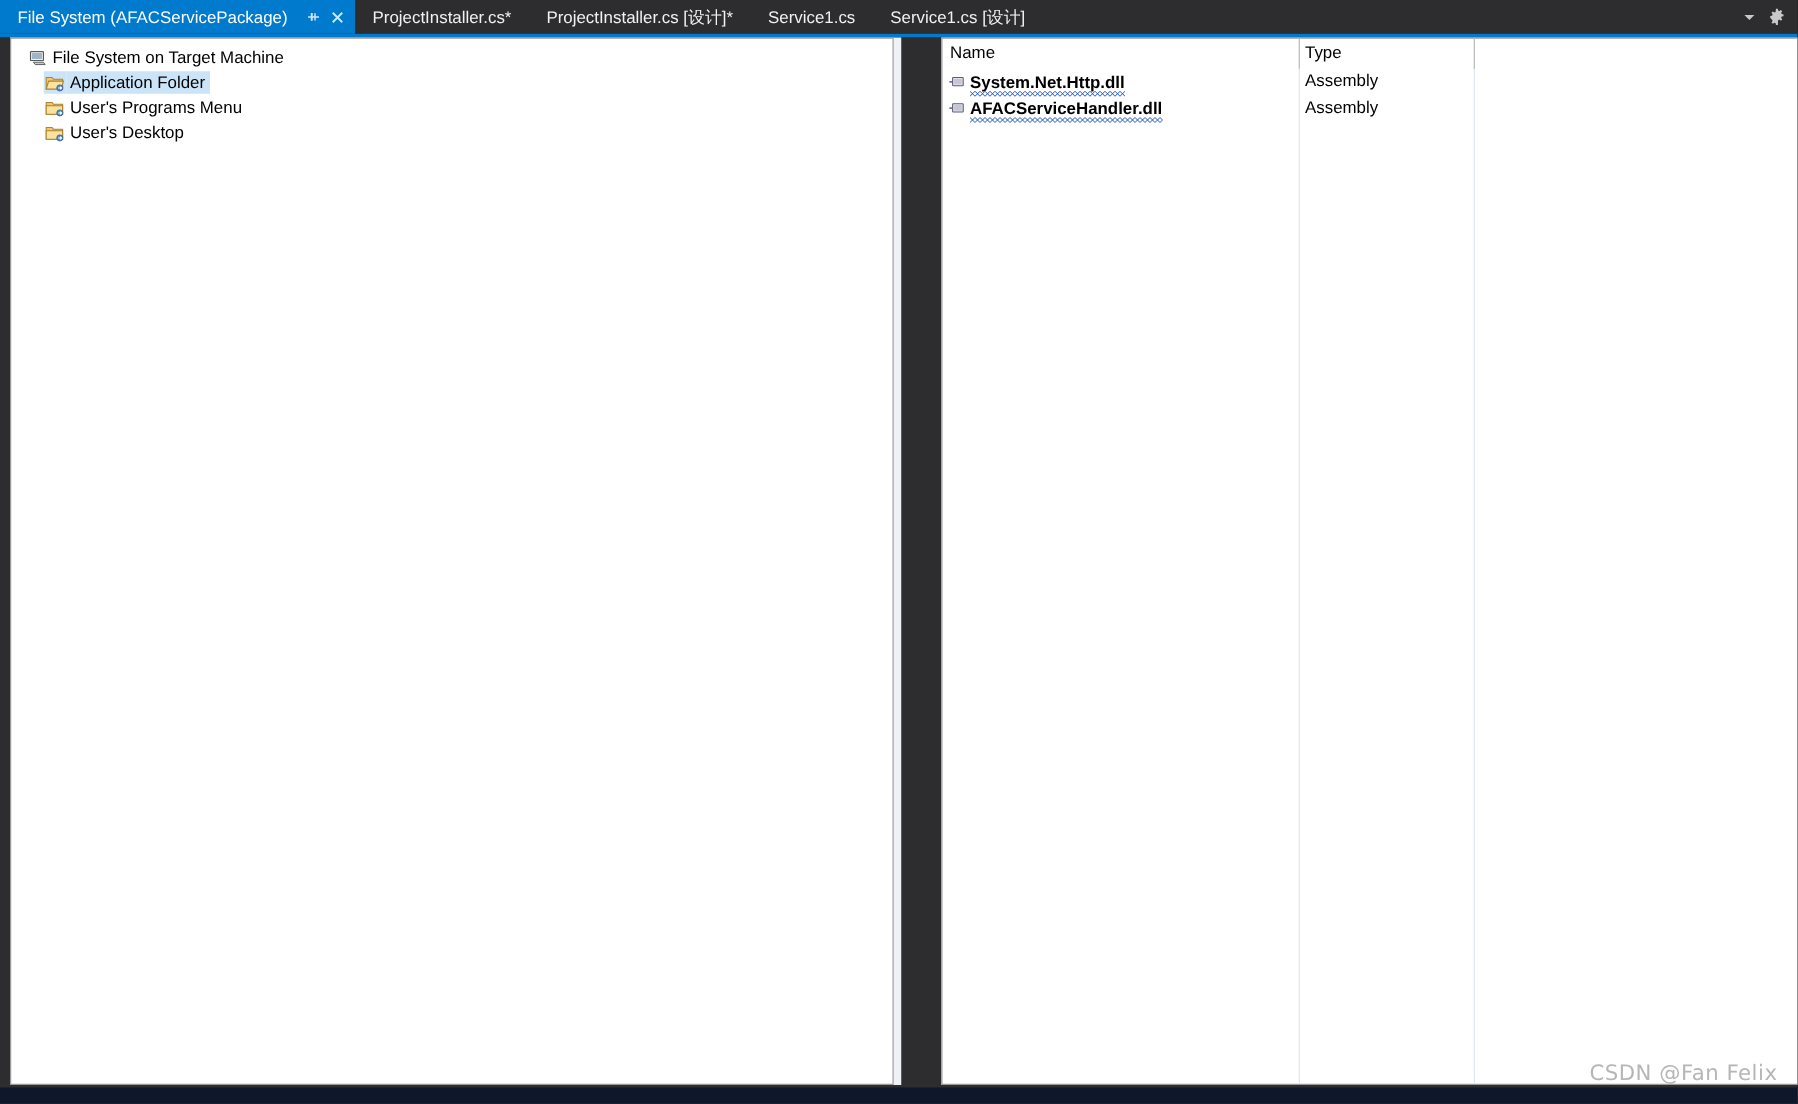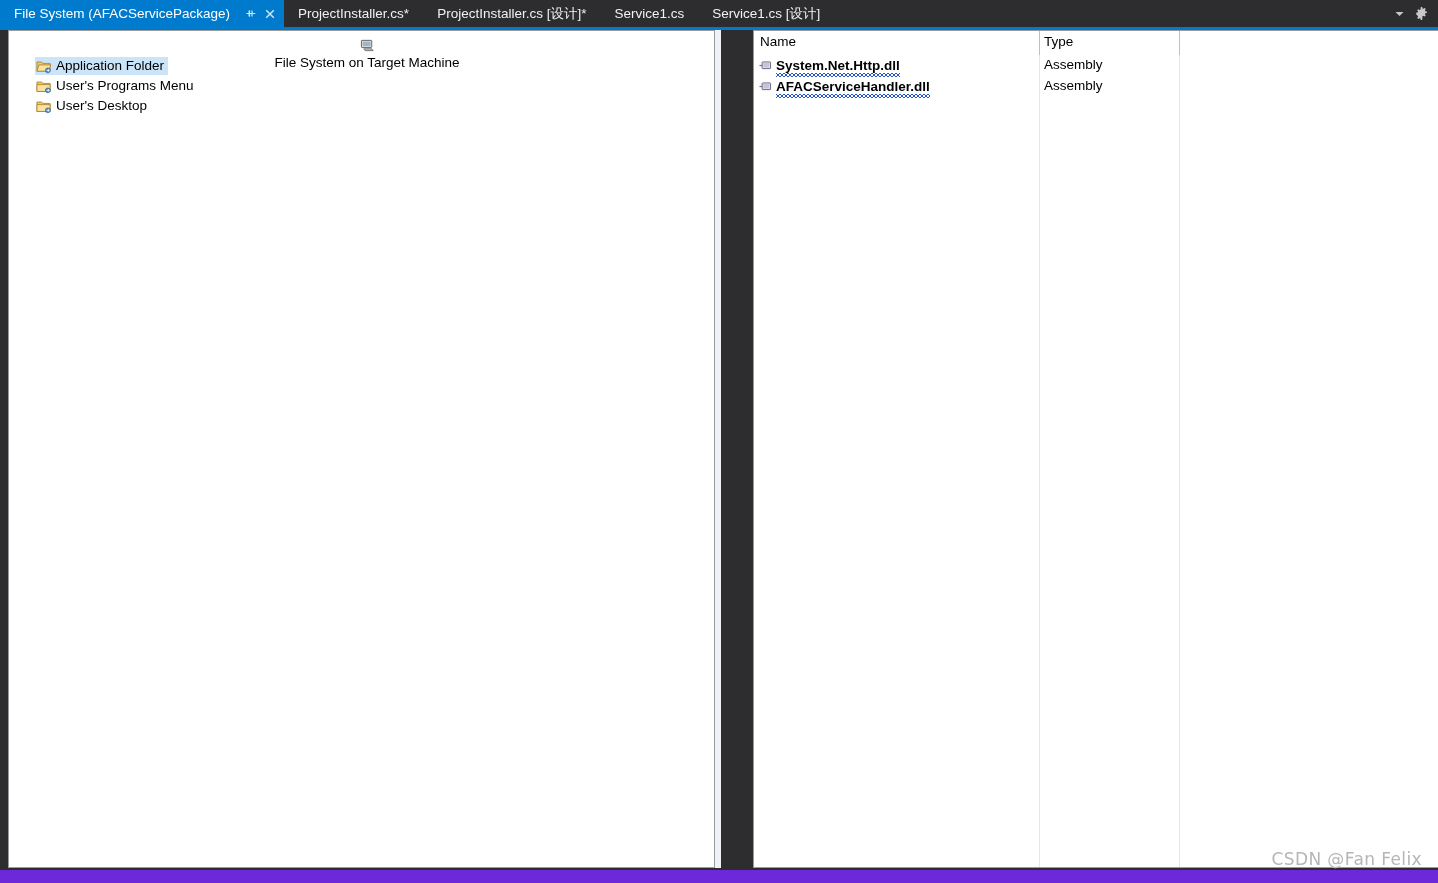--- a/index.html
+++ b/index.html
@@ -5,21 +5,21 @@
   html, body {
     margin: 0; padding: 0;
     width: 1438px; height: 883px;
     background: #2D2D30;
     font-family: "Liberation Sans", sans-serif;
     overflow: hidden;
   }
   #app {
     position: relative;
     width: 1438px; height: 883px;
-    background: #6d28d9;
+    background: #0f172a;
   }
 
   
   #tabstrip {
     position: absolute; left: 0; top: 0;
     width: 1438px; height: 27px;
     background: #2D2D30;
     display: flex; align-items: stretch;
   }
   .tab {
@@ -79,21 +79,21 @@
     overflow: hidden;
   }
   .tree { padding: 5px 0 0 4px; }
   .tree-row {
     display: flex; align-items: center;
     height: 20px;
     font-size: 13.5px;
     color: #000000;
     white-space: nowrap;
   }
-  .tree-row.root { padding-left: 8px; flex-direction: column; }
+  .tree-row.root { padding-left: 8px; }
   .tree-row.child { padding-left: 22px; }
   .tree-label {
     padding: 1px 4px 1px 3px;
     line-height: 16px;
   }
   .tree-row.selected .tree-label {
     background: #CBE4F7;
     text-align: right;
   }
   .tree-row.selected .icon-wrap {

